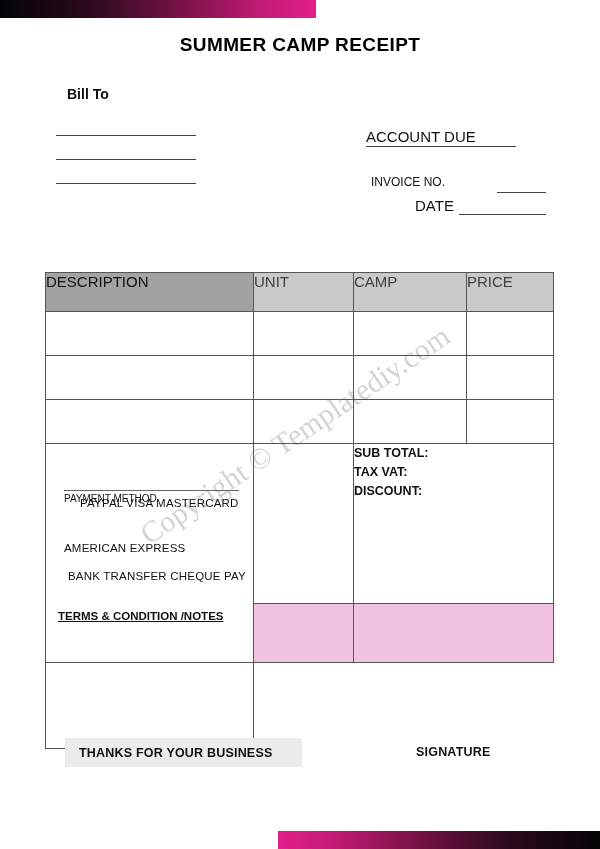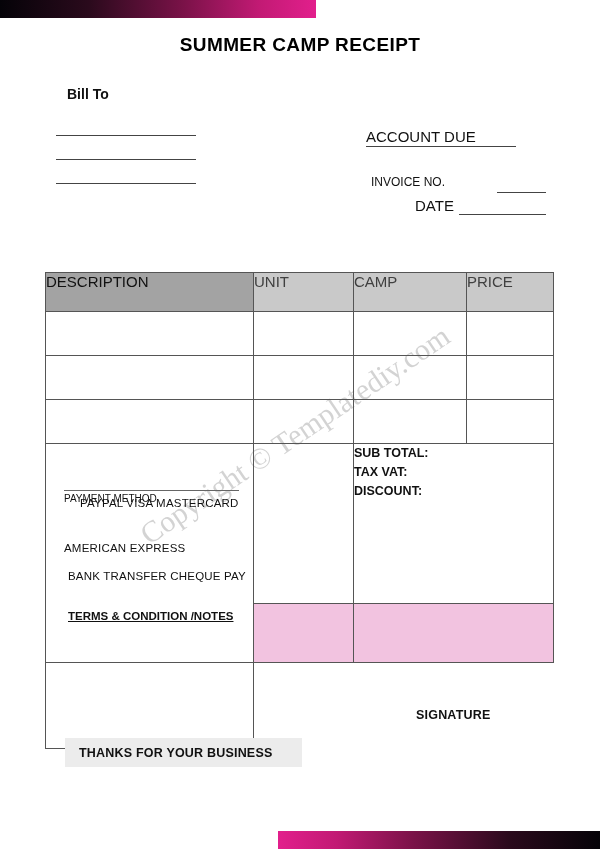--- a/index.html
+++ b/index.html
@@ -193,21 +193,21 @@
     font-size: 11.5px;
     color: #111111;
     letter-spacing: 0.2px;
   }
   .pay-line.p1 { top: 53px; padding-left: 16px; }
   .pay-line.p2 { top: 98px; }
   .pay-line.p3 { top: 126px; left: 22px; }
   .terms {
     position: absolute;
     top: 166px;
-    left: 22px;
+    left: 12px;
     font-size: 11.5px;
     font-weight: bold;
     text-decoration: underline;
   }
 
   .mid-blank { }
   .totals-cell {
     position: relative;
     padding: 12px 0 0 10px;
     font-size: 12.5px;
@@ -233,21 +233,21 @@
     padding-left: 14px;
     box-sizing: border-box;
     font-size: 12.5px;
     font-weight: bold;
     letter-spacing: 0.2px;
     margin-left: 20px;
   }
   .signature {
     position: absolute;
     left: 416px;
-    top: 708px;
+    top: 745px;
     font-size: 12.5px;
     font-weight: bold;
     letter-spacing: 0.2px;
   }
 </style>
 </head>
 <body>
 
 <div class="page">
 

